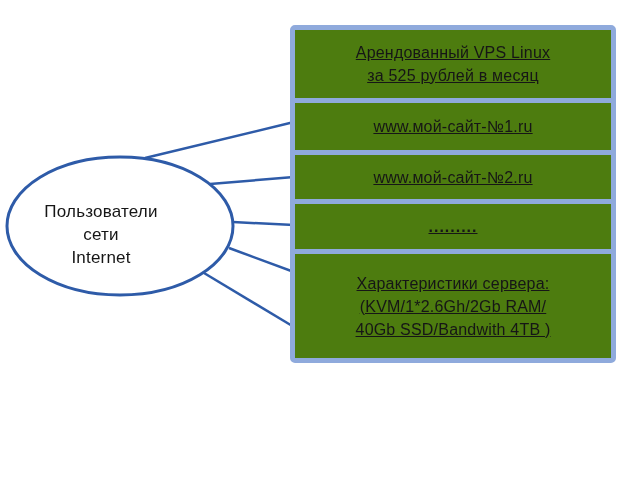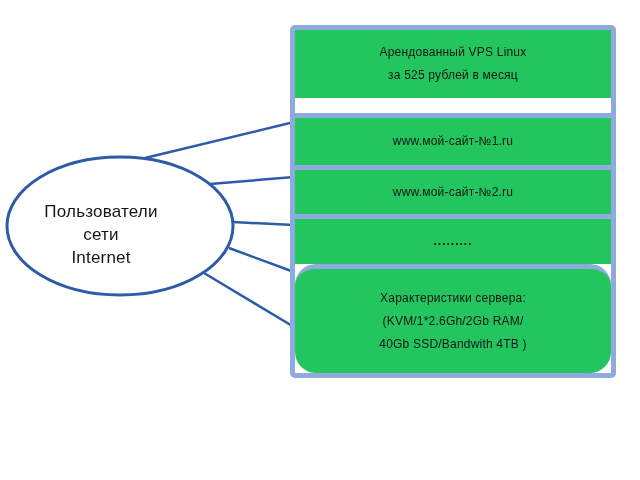--- a/index.html
+++ b/index.html
@@ -45,34 +45,35 @@
     background: #ffffff;
     display: flex;
     flex-direction: column;
   }
   .stack-row {
     display: flex;
     align-items: center;
     justify-content: center;
     text-align: center;
     white-space: pre-line;
-    font-size: 12px;
+    font-size: 16px;
     line-height: 23px;
     color: #161616;
     letter-spacing: 0.2px;
-    background: #22c55e;
+    background: #4d7c0f;
+    text-decoration: underline;
   }
   .stack-row + .stack-row {
     border-top: 5px solid #8FAADC;
   }
   .row-h68  { height: 68px; }
-  .row-h47  { height: 47px; margin-top: 15px; }
+  .row-h47  { height: 47px; }
   .row-h44  { height: 44px; }
   .row-h45  { height: 45px; }
-  .row-h104 { height: 104px; border-radius: 21px; }
+  .row-h104 { height: 104px; }
   .dots-row { font-weight: bold; letter-spacing: 1px; }
 </style>
 </head>
 <body>
 
 <div class="canvas">
 
   <svg class="connector-layer" viewBox="0 0 640 480" xmlns="http://www.w3.org/2000/svg">
     <line x1="145" y1="158" x2="294" y2="122" stroke="#2E5BA8" stroke-width="2.5"></line>
     <line x1="210" y1="184" x2="294" y2="177" stroke="#2E5BA8" stroke-width="2.5"></line>

